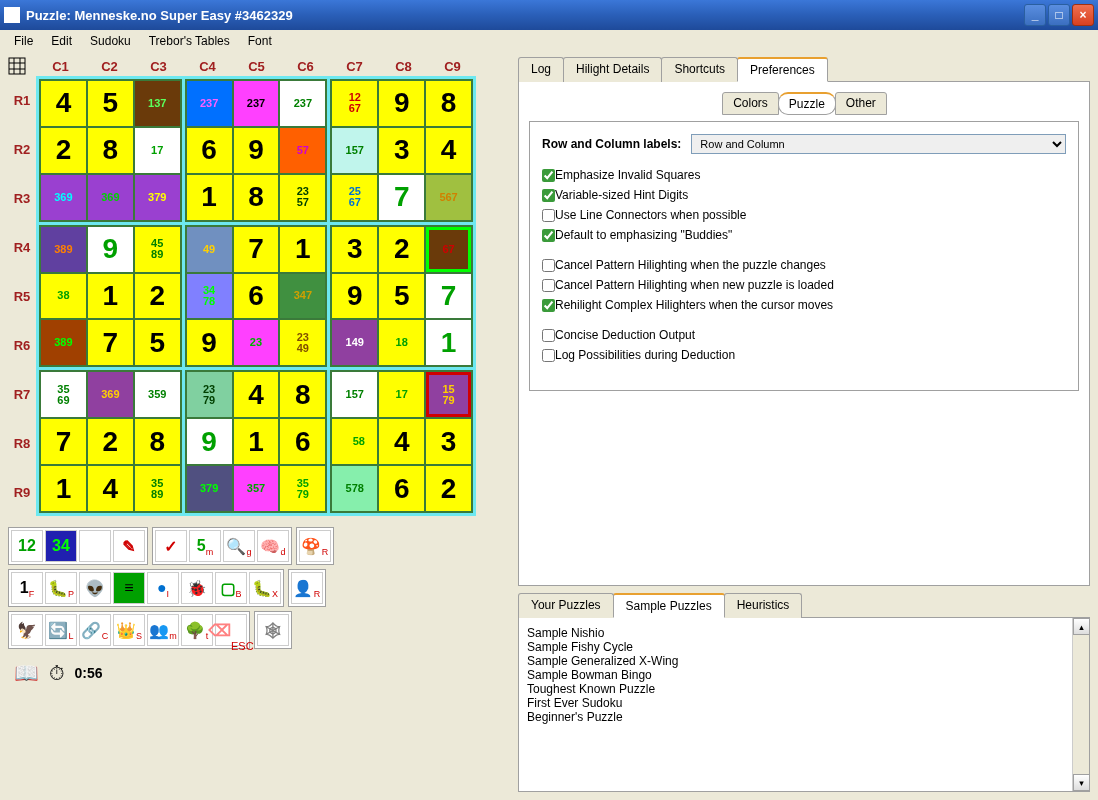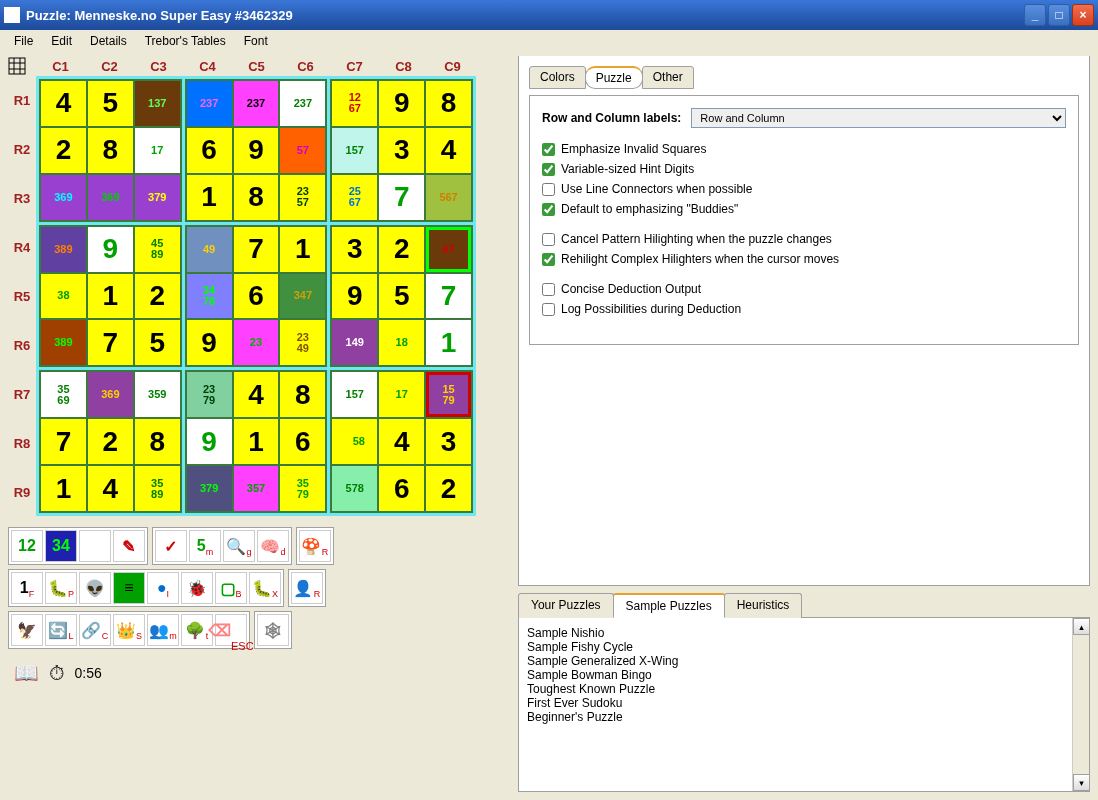--- a/index.html
+++ b/index.html
@@ -28,33 +28,33 @@
 .block { background: #3a7a3a; display: grid; grid-template-columns: repeat(3, 1fr); grid-template-rows: repeat(3, 1fr); gap: 2px; padding: 2px; }
 .cell { display: flex; align-items: center; justify-content: center; font-family: Arial Black, Arial; font-weight: 900; overflow: hidden; position: relative; }
 .cell.big { font-size: 28px; }
 .cell.hint { font-size: 11px; line-height: 1; }
 .toolbar-area { margin-top: 10px; display: flex; flex-direction: column; gap: 4px; }
 .tb-row { display: flex; gap: 4px; }
 .tb-group { border: 1px solid #a0a0a0; background: #fff; display: flex; padding: 2px; gap: 2px; }
 .tb-btn { width: 32px; height: 32px; border: 1px solid #ccc; background: #fff; display: flex; align-items: center; justify-content: center; font-size: 16px; cursor: default; }
 .timer-row { display: flex; align-items: center; gap: 10px; margin-top: 12px; padding-left: 6px; }
 .timer-row .t-icon { font-size: 20px; }
-.timer-row .time { font-weight: normal; font-size: 14px; }
+.timer-row .time { font-weight: bold; font-size: 14px; }
 .tabs { display: flex; border-bottom: 1px solid #a0a0a0; background: #ece9d8; }
 .tab { padding: 4px 12px; border: 1px solid #a0a0a0; border-bottom: none; background: #ece9d8; margin-right: -1px; cursor: default; font-size: 12px; border-radius: 3px 3px 0 0; position: relative; top: 1px; }
 .tab.active { background: #fff; border-top: 2px solid #e8a030; z-index: 2; top: 1px; border-bottom: 1px solid #fff; }
 .panel { flex: 1; background: #fff; border: 1px solid #a0a0a0; border-top: none; padding: 10px; }
-.subtabs { display: flex; margin-bottom: 6px; }
+.subtabs { display: flex; margin-bottom: 6px; justify-content: center; }
 .subtab { padding: 3px 10px; border: 1px solid #a0a0a0; background: #ece9d8; margin-right: -1px; font-size: 12px; border-radius: 3px 3px 0 0; cursor: default; }
 .subtab.active { background: #fff; border-top: 2px solid #e8a030; border-radius: 10px; }
 .subpanel { border: 1px solid #a0a0a0; padding: 12px; background: #fff; }
 .form-row { display: flex; align-items: center; gap: 10px; margin-bottom: 14px; }
 .form-row label { font-size: 12px; font-weight: bold; }
 .form-row select { flex: 1; height: 20px; border: 1px solid #7f9db9; font-size: 11px; padding: 0 4px; }
-.chk-row { display: flex; align-items: center; gap: 6px; margin-bottom: 6px; font-size: 12px; }
+.chk-row { display: flex; align-items: center; margin-bottom: 6px; font-size: 12px; }
 .chk-row input { width: 13px; height: 13px; accent-color: #3a9a3a; }
 .chk-group { margin-bottom: 16px; }
 .bottom-panel { display: flex; flex-direction: column; height: 200px; }
 .list-area { flex: 1; background: #fff; border: 1px solid #a0a0a0; border-top: none; padding: 8px; font-size: 12px; position: relative; }
 .list-area .scroll { position: absolute; right: 0; top: 0; width: 17px; height: 100%; background: #ece9d8; border-left: 1px solid #ccc; display: flex; flex-direction: column; justify-content: space-between; }
 .scroll-btn { width: 17px; height: 17px; background: linear-gradient(#fff, #ddd); border: 1px solid #a0a0a0; display: flex; align-items: center; justify-content: center; font-size: 9px; }
 .corner svg { width: 18px; height: 18px; }
 </style>
 </head>
 <body>
@@ -66,21 +66,21 @@
     <div class="btns">
       <div class="btn btn-min">_</div>
       <div class="btn btn-max">□</div>
       <div class="btn btn-close">×</div>
     </div>
   </div>
 
   <div class="menubar" id="menubar">
       <div class="item">File</div>
       <div class="item">Edit</div>
-      <div class="item">Details</div>
+      <div class="item">Sudoku</div>
       <div class="item">Trebor's Tables</div>
       <div class="item">Font</div>
     </div>
 
   <div class="content">
     <div class="left">
       <div class="grid-area">
         <div class="col-labels" id="col-labels">
           <div class="corner">
             <svg viewBox="0 0 18 18">
@@ -347,20 +347,26 @@
 
       <div class="timer-row">
         <span class="t-icon">📖</span>
         <span class="t-icon">⏱</span>
         <span class="time">0:56</span>
       </div>
     </div>
 
     <div class="right">
       <div style="flex:1; display:flex; flex-direction:column;">
+        <div class="tabs" id="top-tabs">
+            <div class="tab">Log</div>
+            <div class="tab">Hilight Details</div>
+            <div class="tab">Shortcuts</div>
+            <div class="tab active">Preferences</div>
+          </div>
         <div class="panel">
           <div class="subtabs" id="pref-tabs">
               <div class="subtab">Colors</div>
               <div class="subtab active">Puzzle</div>
               <div class="subtab">Other</div>
             </div>
           <div class="subpanel">
             <div class="form-row">
               <label>Row and Column labels:</label>
               <select>
@@ -382,20 +388,24 @@
                 </div>
                 <div class="chk-row">
                   <input type="checkbox" checked="" style="">
                   <span>Default to emphasizing "Buddies"</span>
                 </div>
               </div>
             <div class="chk-group" id="chk2">
                 <div class="chk-row">
                   <input type="checkbox" style="">
                   <span>Cancel Pattern Hilighting when the puzzle changes</span>
+                </div>
+                <div class="chk-row">
+                  <input type="checkbox" style="">
+                  <span>Cancel Pattern Hilighting when new puzzle is loaded</span>
                 </div>
                 <div class="chk-row">
                   <input type="checkbox" checked="" style="">
                   <span>Rehilight Complex Hilighters when the cursor moves</span>
                 </div>
               </div>
             <div class="chk-group" id="chk3">
                 <div class="chk-row">
                   <input type="checkbox" style="">
                   <span>Concise Deduction Output</span>

